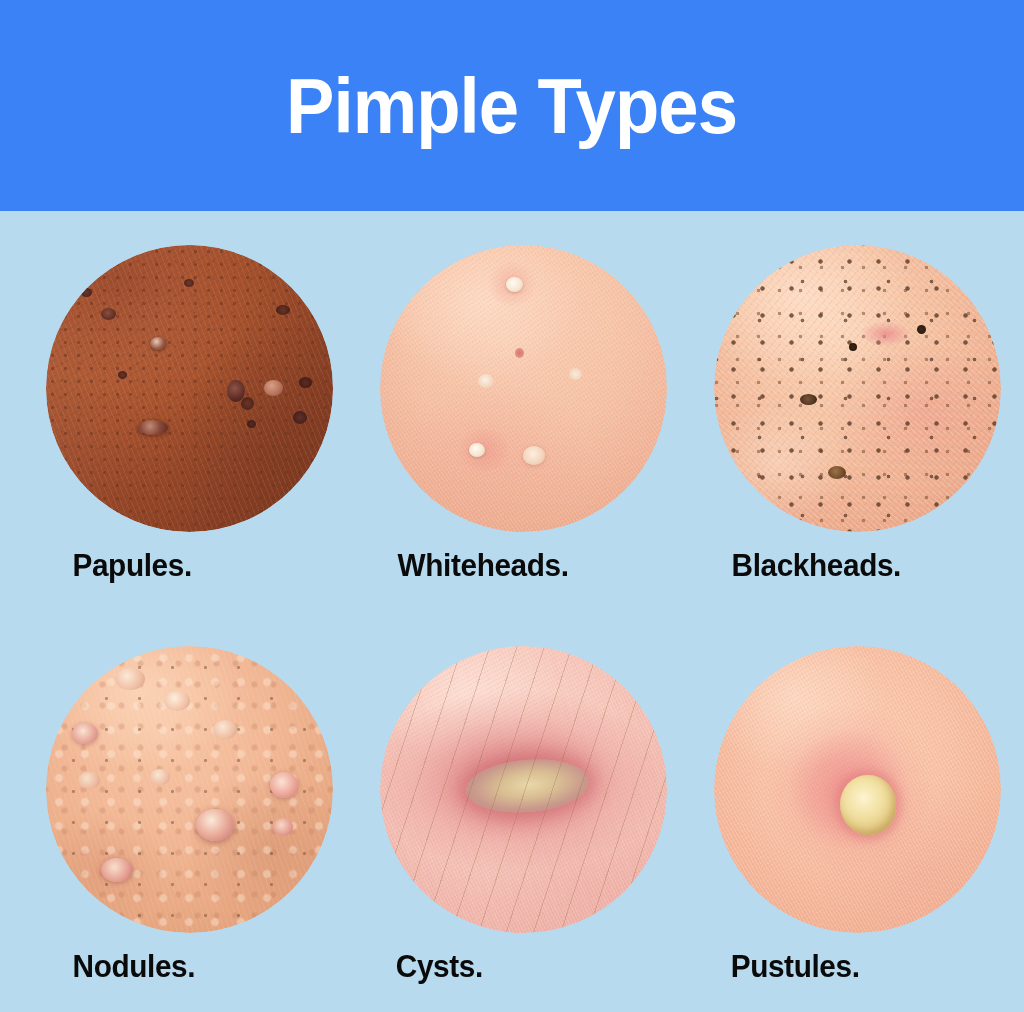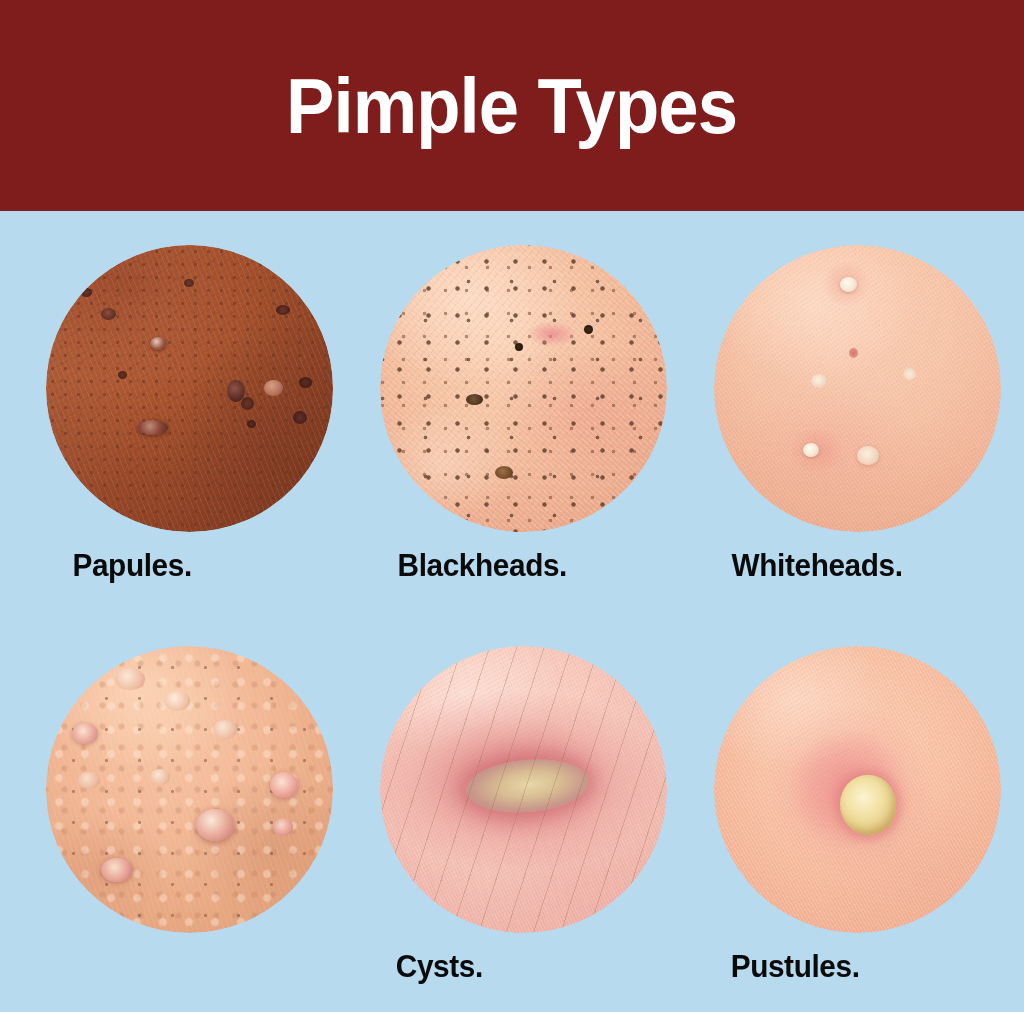--- a/index.html
+++ b/index.html
@@ -10,21 +10,21 @@
     overflow:hidden;
   }
   body { background:#b7daee; }
 
   .page { position:relative; width:1024px; height:1012px; background:#b7daee; }
 
   
   .header {
     position:absolute; left:0; top:0;
     width:1024px; height:211px;
-    background:#7f1d1d;
+    background:#3b82f6;
     display:flex; align-items:center; justify-content:center;
   }
   .header-title {
     color:#ffffff;
     font-family:"Liberation Sans", sans-serif;
     font-weight:bold;
     font-size:78px;
     letter-spacing:-1px;
     line-height:1;
     transform:scaleX(0.93);
@@ -261,71 +261,74 @@
         <div class="bump" style="left:48%;top:12%;width:10px;height:8px;background:radial-gradient(circle,#70382a 0%,#441f17 100%);"></div>
         <div class="bump" style="left:25%;top:44%;width:9px;height:8px;background:radial-gradient(circle,#6b3527 0%,#401d16 100%);"></div>
       </div>
       <div class="cap-wrap left">
         <div class="caption">Papules.</div>
       </div>
     </div>
 
     <div class="card">
       <div class="photo">
-        <div class="layer p2-base"></div>
-        <div class="layer p2-shade"></div>
-        <div class="layer p2-tex"></div>
-        <div class="layer p2-pores"></div>
-        <div class="bump" style="left:52%;top:27%;width:46px;height:24px;border-radius:50%;background:radial-gradient(ellipse at 50% 50%,rgba(232,128,134,.70) 0%,rgba(236,160,156,.25) 60%,rgba(0,0,0,0) 100%);"></div>
-        <div class="bump" style="left:30%;top:52%;width:17px;height:11px;background:radial-gradient(circle at 45% 45%,#7a5436 0%,#4a3220 70%,#2e1e12 100%);"></div>
-        <div class="bump" style="left:47%;top:34%;width:8px;height:8px;background:radial-gradient(circle,#3b2615 0%,#20140b 100%);"></div>
-        <div class="bump" style="left:71%;top:28%;width:9px;height:9px;background:radial-gradient(circle,#402a18 0%,#23160c 100%);"></div>
-        <div class="bump" style="left:40%;top:77%;width:18px;height:13px;background:radial-gradient(circle at 42% 40%,#9e7048 0%,#6a4627 70%,#3f2a16 100%);"></div>
-      </div>
-      <div class="cap-wrap center">
-        <div class="caption">Blackheads.</div>
-      </div>
-    </div>
-
-    <div class="card">
-      <div class="photo">
         <div class="layer p3-base"></div>
         <div class="layer p3-shade"></div>
         <div class="layer p3-tex"></div>
         <div class="bump" style="left:37%;top:6%;width:52px;height:44px;border-radius:50%;background:radial-gradient(circle,rgba(236,150,136,.45) 0%,rgba(240,176,156,0) 72%);"></div>
         <div class="bump" style="left:44%;top:11%;width:17px;height:15px;background:radial-gradient(circle at 42% 38%,#fffaf0 0%,#f6e7d2 55%,#e6cdb0 100%);box-shadow:0 1px 3px rgba(180,110,92,.5);"></div>
         <div class="bump" style="left:26%;top:64%;width:58px;height:42px;border-radius:50%;background:radial-gradient(circle,rgba(234,140,130,.42) 0%,rgba(240,176,156,0) 74%);"></div>
         <div class="bump" style="left:31%;top:69%;width:16px;height:14px;background:radial-gradient(circle at 42% 38%,#fffbf2 0%,#f5e6d0 55%,#e4cbae 100%);box-shadow:0 1px 3px rgba(180,110,92,.5);"></div>
         <div class="bump" style="left:50%;top:70%;width:22px;height:19px;border-radius:50%;background:radial-gradient(circle at 45% 42%,#fdeedf 0%,#f4d9c2 50%,#e8bda4 100%);box-shadow:0 1px 4px rgba(190,120,100,.45);"></div>
         <div class="bump" style="left:34%;top:45%;width:16px;height:14px;border-radius:50%;background:radial-gradient(circle at 45% 42%,#fdf0e2 0%,#f3d8c1 55%,#ebc3a8 100%);"></div>
         <div class="bump" style="left:66%;top:43%;width:13px;height:12px;border-radius:50%;background:radial-gradient(circle,#fbeada 0%,#eecdb2 100%);"></div>
         <div class="bump" style="left:47%;top:36%;width:9px;height:10px;border-radius:50%;background:radial-gradient(circle,#d9766e 0%,#e5a190 100%);"></div>
       </div>
       <div class="cap-wrap center">
         <div class="caption">Whiteheads.</div>
+      </div>
+    </div>
+
+    <div class="card">
+      <div class="photo">
+        <div class="layer p2-base"></div>
+        <div class="layer p2-shade"></div>
+        <div class="layer p2-tex"></div>
+        <div class="layer p2-pores"></div>
+        <div class="bump" style="left:52%;top:27%;width:46px;height:24px;border-radius:50%;background:radial-gradient(ellipse at 50% 50%,rgba(232,128,134,.70) 0%,rgba(236,160,156,.25) 60%,rgba(0,0,0,0) 100%);"></div>
+        <div class="bump" style="left:30%;top:52%;width:17px;height:11px;background:radial-gradient(circle at 45% 45%,#7a5436 0%,#4a3220 70%,#2e1e12 100%);"></div>
+        <div class="bump" style="left:47%;top:34%;width:8px;height:8px;background:radial-gradient(circle,#3b2615 0%,#20140b 100%);"></div>
+        <div class="bump" style="left:71%;top:28%;width:9px;height:9px;background:radial-gradient(circle,#402a18 0%,#23160c 100%);"></div>
+        <div class="bump" style="left:40%;top:77%;width:18px;height:13px;background:radial-gradient(circle at 42% 40%,#9e7048 0%,#6a4627 70%,#3f2a16 100%);"></div>
+      </div>
+      <div class="cap-wrap center">
+        <div class="caption">Blackheads.</div>
       </div>
     </div>
 
     <div class="card row2">
       <div class="photo">
         <div class="layer p4-base"></div>
         <div class="layer p4-shade"></div>
         <div class="layer p4-tex"></div>
         <div class="layer p4-pores"></div>
         <div class="bump" style="left:9%;top:27%;width:26px;height:21px;border-radius:50%;background:radial-gradient(circle at 42% 38%,#fae3d2 0%,#e8a79a 55%,#cc7b78 100%);box-shadow:0 1px 4px rgba(150,80,70,.45);"></div>
         <div class="bump" style="left:52%;top:57%;width:38px;height:32px;border-radius:50%;background:radial-gradient(circle at 40% 35%,#fbe9da 0%,#e9ab9a 50%,#c4726c 100%);box-shadow:0 2px 6px rgba(140,70,60,.5);"></div>
         <div class="bump" style="left:78%;top:44%;width:28px;height:26px;border-radius:50%;background:radial-gradient(circle at 42% 38%,#fbe3d4 0%,#eda79a 55%,#cb7a76 100%);box-shadow:0 1px 5px rgba(140,75,66,.45);"></div>
         <div class="bump" style="left:79%;top:60%;width:20px;height:18px;border-radius:50%;background:radial-gradient(circle at 42% 38%,#f7d9c6 0%,#e59c90 60%,#c2706c 100%);"></div>
         <div class="bump" style="left:19%;top:74%;width:32px;height:24px;border-radius:50%;background:radial-gradient(circle at 42% 38%,#f9e0cd 0%,#e6a294 55%,#bf6d6a 100%);box-shadow:0 1px 5px rgba(140,72,62,.45);"></div>
         <div class="bump" style="left:24%;top:8%;width:30px;height:22px;border-radius:50%;background:radial-gradient(circle at 40% 36%,#fce8d7 0%,#f0bfa3 60%,#d79a82 100%);"></div>
         <div class="bump" style="left:41%;top:16%;width:26px;height:20px;border-radius:50%;background:radial-gradient(circle at 40% 36%,#fdeedd 0%,#f1c3a7 60%,#d89c84 100%);"></div>
         <div class="bump" style="left:58%;top:26%;width:24px;height:19px;border-radius:50%;background:radial-gradient(circle at 40% 36%,#fbe7d6 0%,#eebfa3 60%,#d69a82 100%);"></div>
         <div class="bump" style="left:11%;top:44%;width:22px;height:17px;border-radius:50%;background:radial-gradient(circle at 40% 36%,#f8e0cd 0%,#edbb9f 60%,#d4957e 100%);"></div>
         <div class="bump" style="left:36%;top:43%;width:20px;height:16px;border-radius:50%;background:radial-gradient(circle at 40% 36%,#fae6d4 0%,#eec0a4 60%,#d69881 100%);"></div>
       </div>
+      <div class="cap-wrap left">
+        <div class="caption">Nodules.</div>
+      </div>
     </div>
 
     <div class="card row2">
       <div class="photo">
         <div class="layer p6-base"></div>
         <div class="layer p6-shade"></div>
         <div class="layer p6-tex"></div>
         <div class="layer p6-inflam"></div>
         <div class="p6-core"></div>
         <div class="layer p6-hairs"></div>

